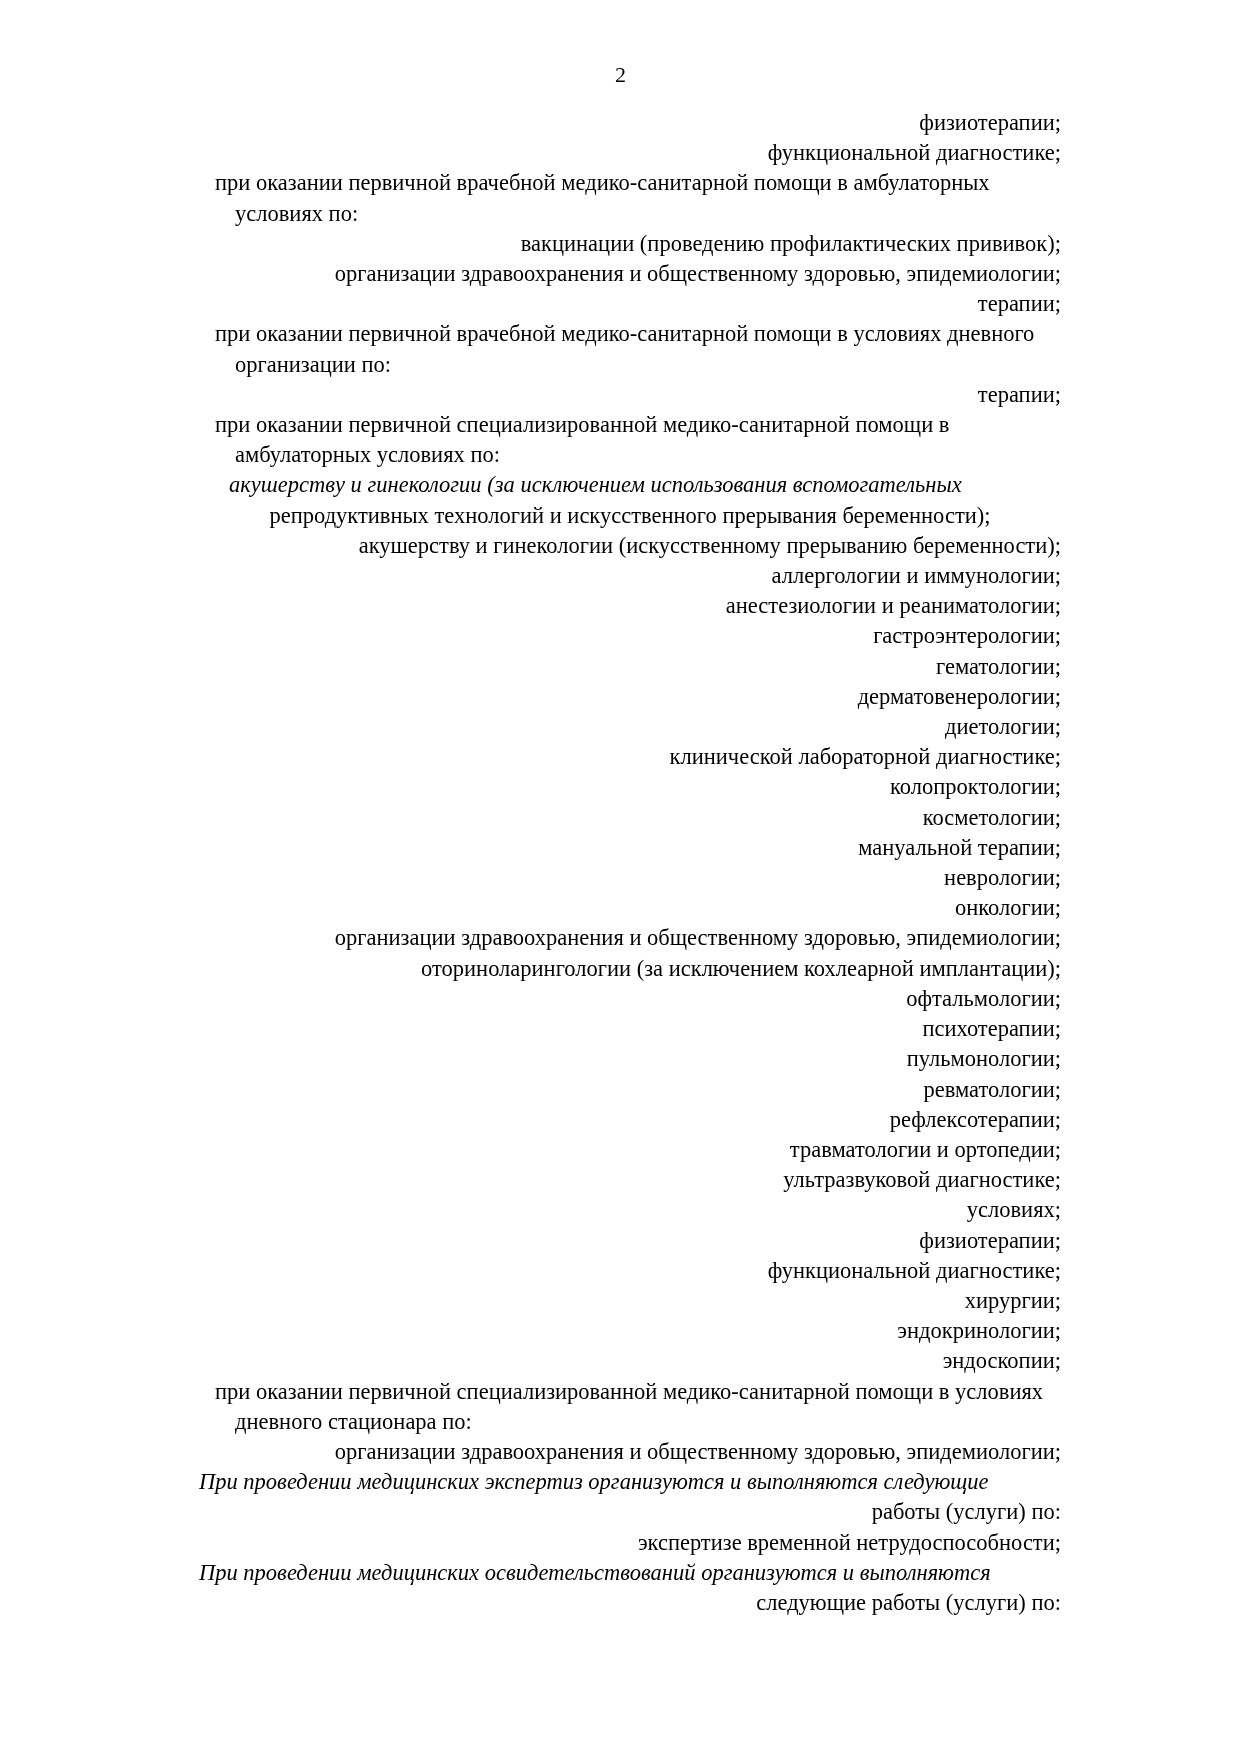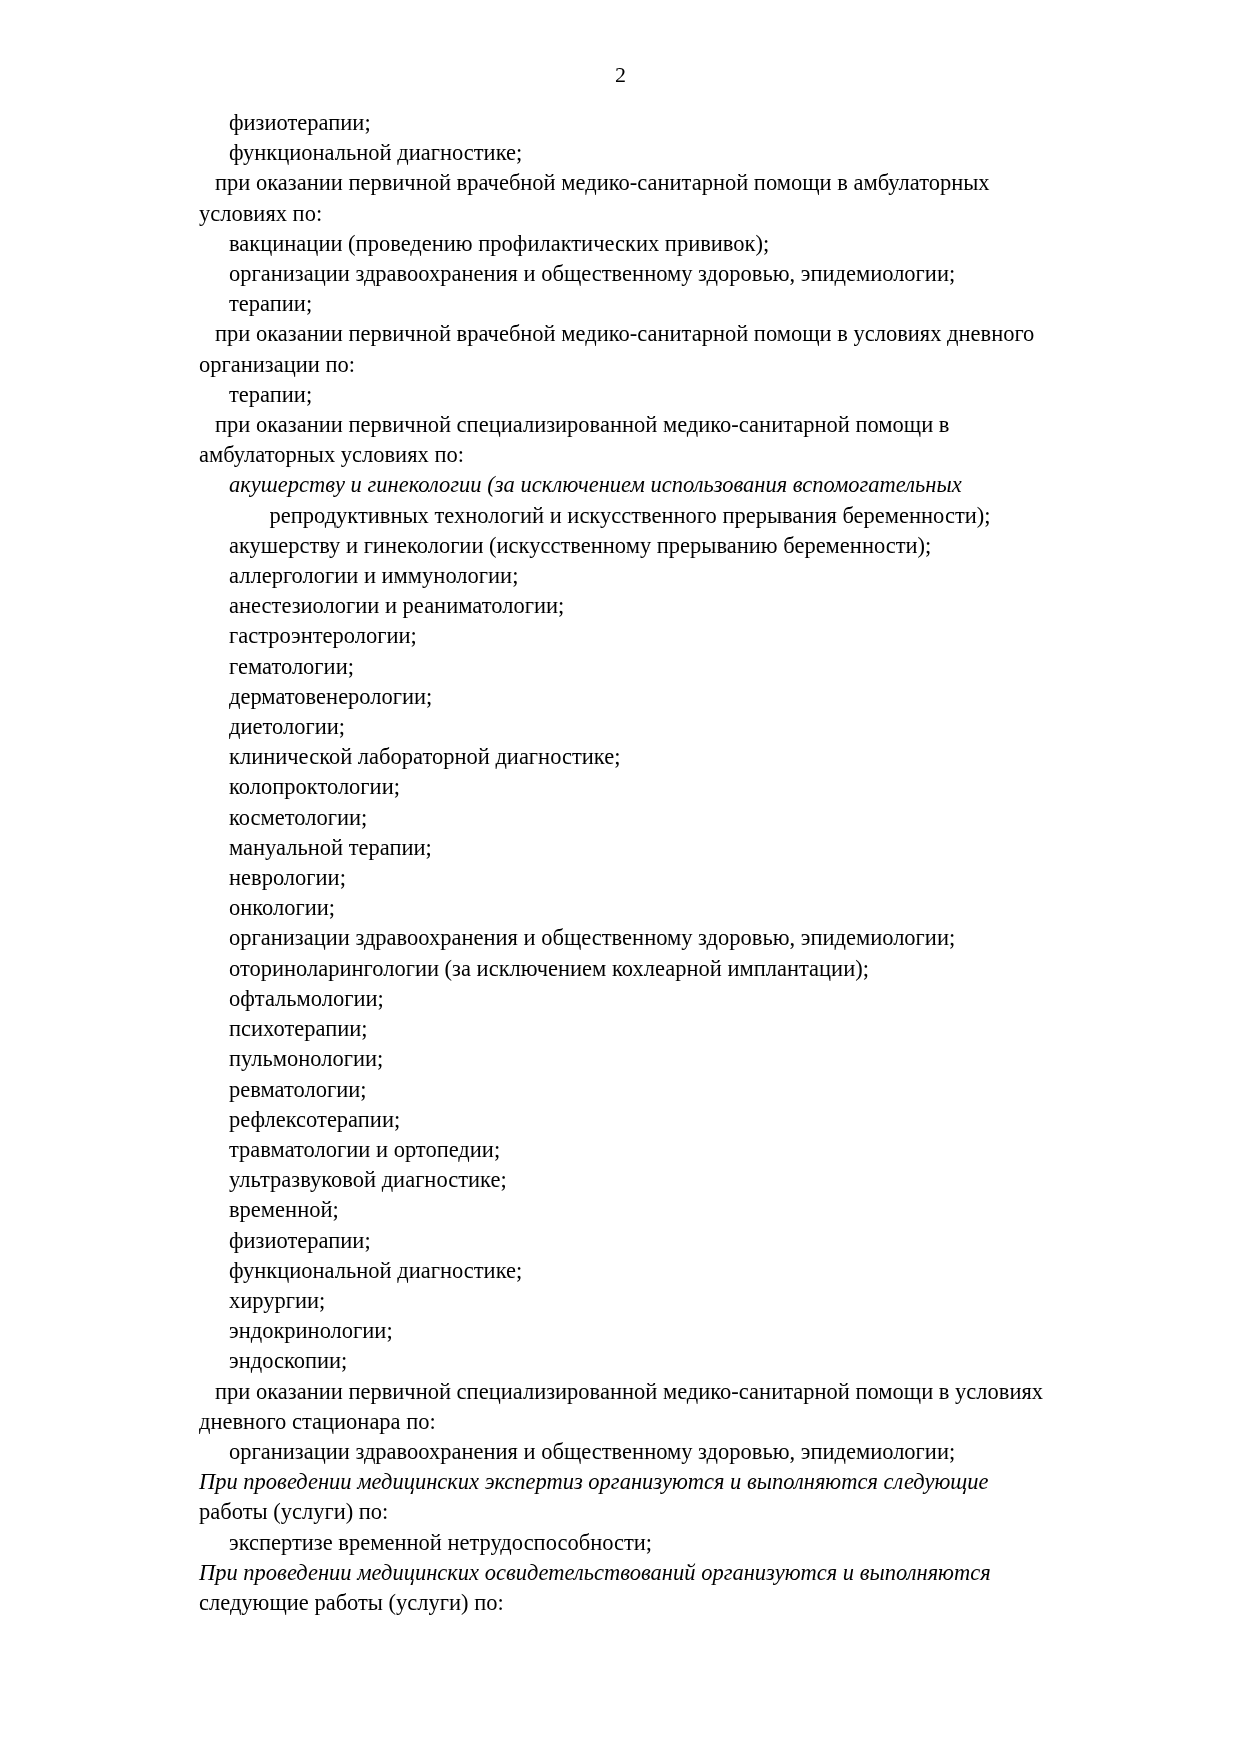--- a/index.html
+++ b/index.html
@@ -30,38 +30,40 @@
     top: 108px;
     left: 199px;
     width: 862px;
   }
   p {
     margin: 0;
     font-size: 22.5px;
     line-height: 30.2px;
     font-family: "Liberation Serif", serif;
     white-space: pre-wrap;
+    text-align: right;
   }
   
   p.flush {
     text-indent: 0;
   }
   
   p.item {
     text-indent: 30px;
   }
   
   p.lead {
     text-indent: 16px;
     text-align: justify;
     text-justify: inter-word;
   }
   p.lead-cont {
     text-indent: 0;
     text-align: left;
+    margin-left: 36px;
   }
   p.just {
     text-indent: 30px;
     text-align: justify;
     text-justify: inter-word;
     font-style: italic;
   }
   p.just-cont {
     text-indent: 0;
     text-align: center;
@@ -110,21 +112,21 @@
     <p class="item">онкологии;</p>
     <p class="item">организации здравоохранения и общественному здоровью, эпидемиологии;</p>
     <p class="item">оториноларингологии (за исключением кохлеарной имплантации);</p>
     <p class="item">офтальмологии;</p>
     <p class="item">психотерапии;</p>
     <p class="item">пульмонологии;</p>
     <p class="item">ревматологии;</p>
     <p class="item">рефлексотерапии;</p>
     <p class="item">травматологии и ортопедии;</p>
     <p class="item">ультразвуковой диагностике;</p>
-    <p class="item">временной;</p>
+    <p class="item">условиях;</p>
     <p class="item">физиотерапии;</p>
     <p class="item">функциональной диагностике;</p>
     <p class="item">хирургии;</p>
     <p class="item">эндокринологии;</p>
     <p class="item">эндоскопии;</p>
     <p class="lead">при оказании первичной специализированной медико-санитарной помощи в условиях</p>
     <p class="lead-cont">дневного стационара по:</p>
     <p class="item">организации здравоохранения и общественному здоровью, эпидемиологии;</p>
     <p class="flush-just">При проведении медицинских экспертиз организуются и выполняются следующие</p>
     <p class="flush">работы (услуги) по:</p>

